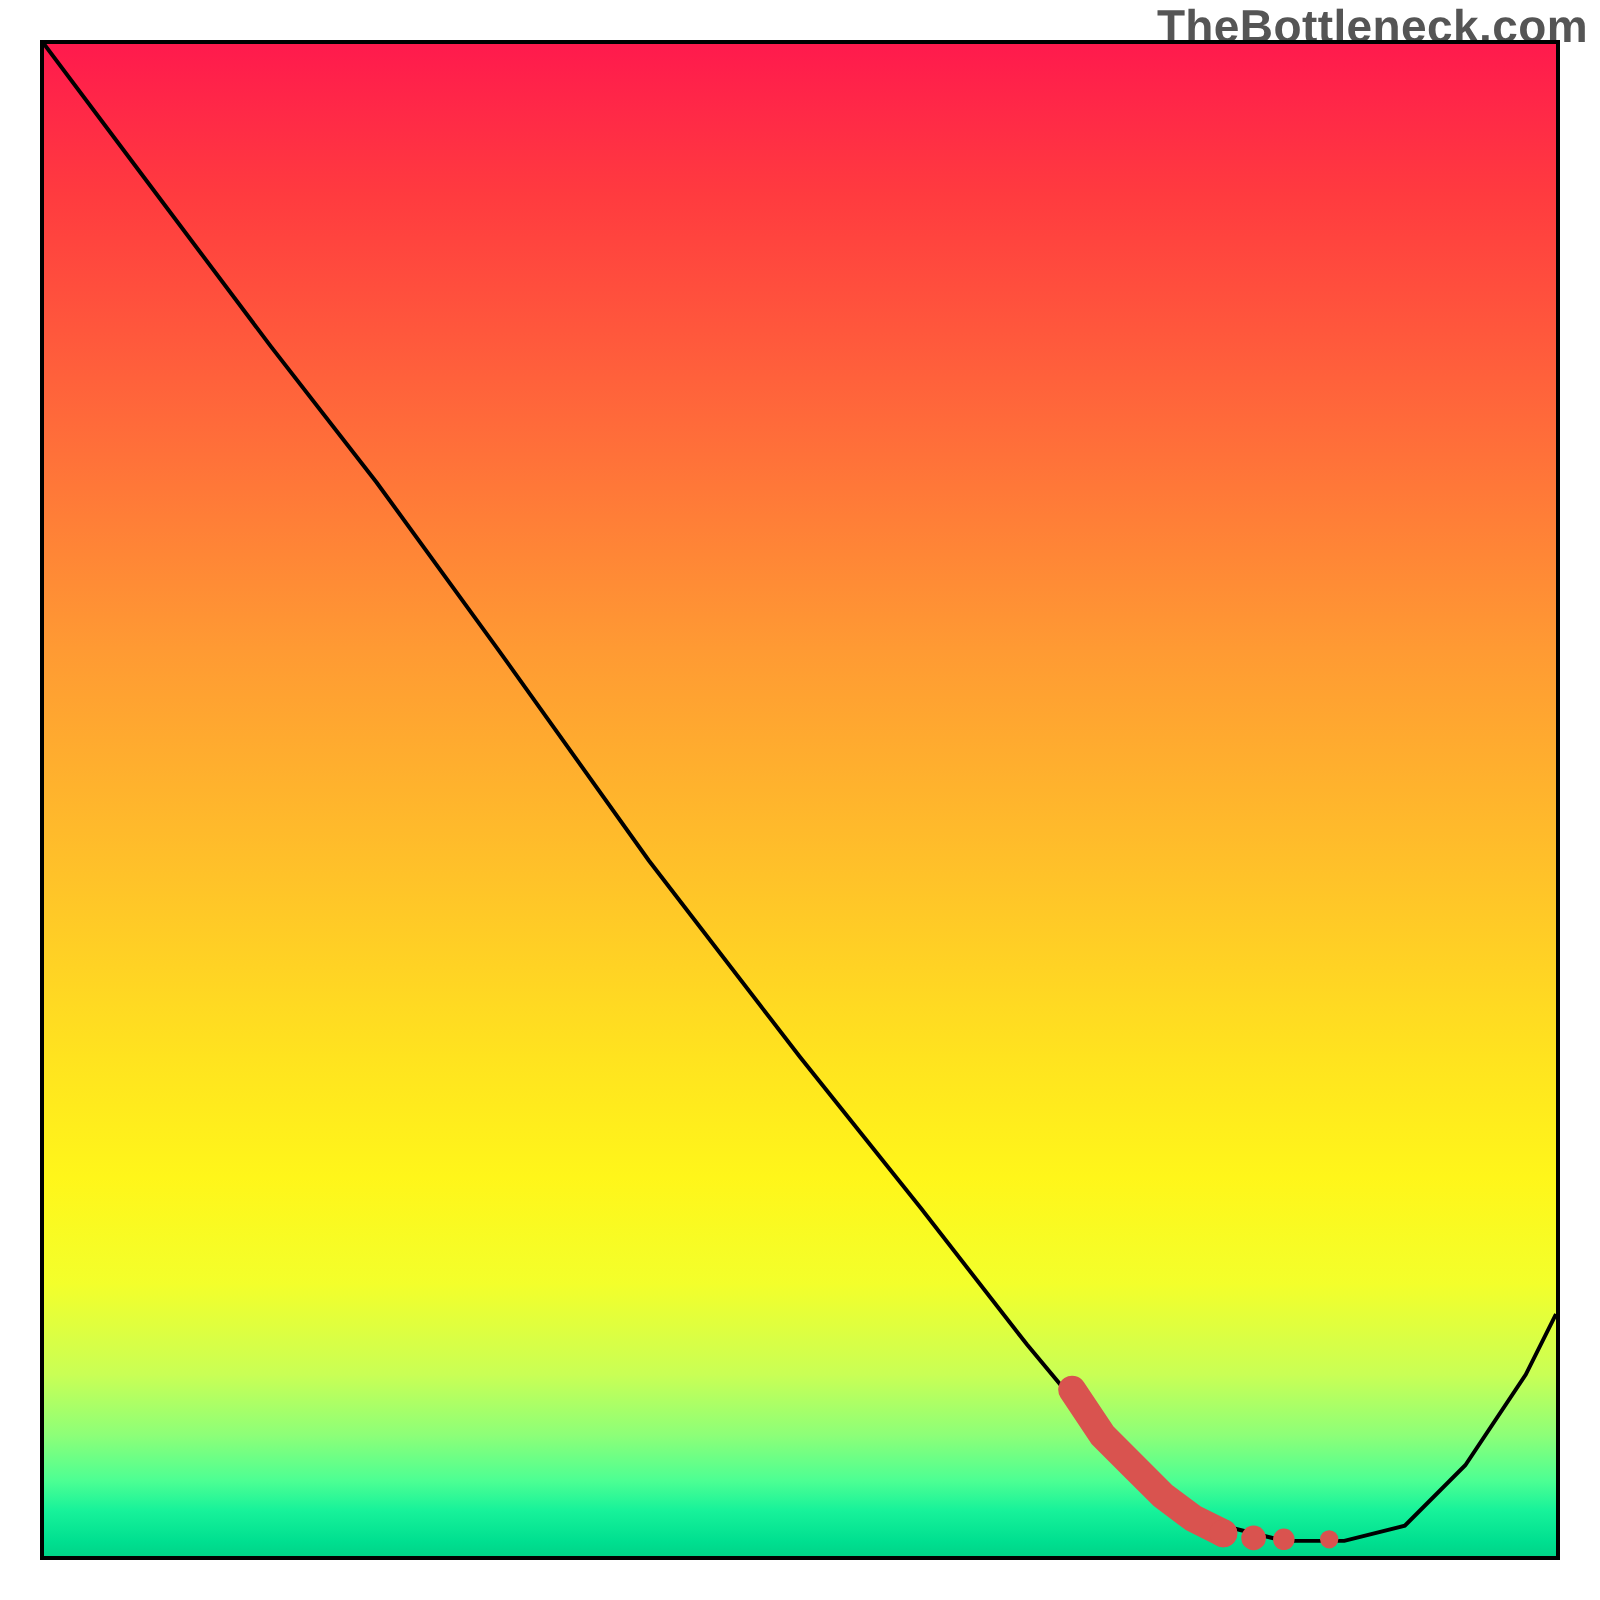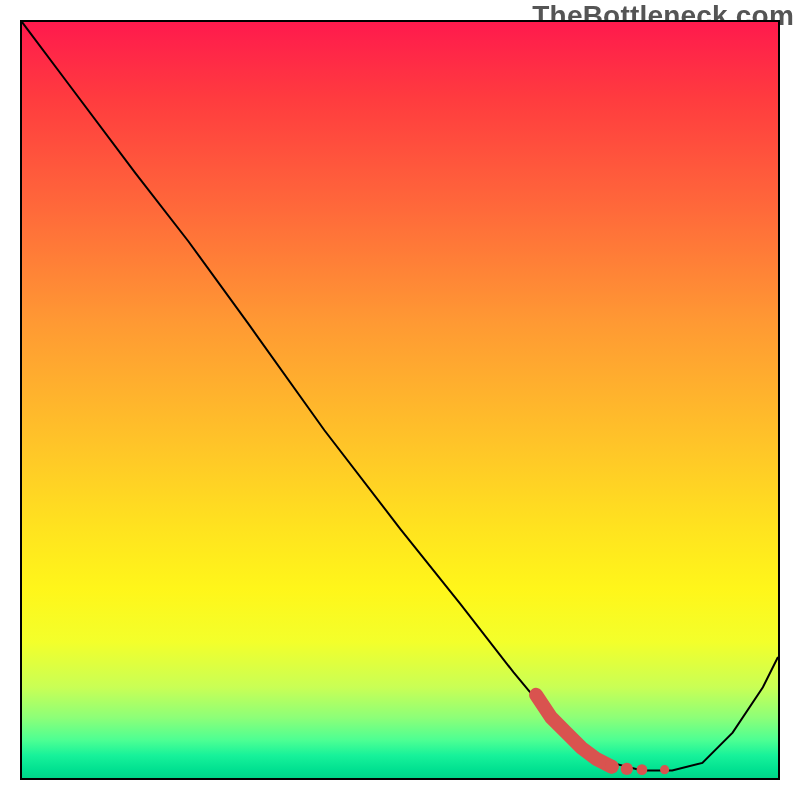--- a/index.html
+++ b/index.html
@@ -47,21 +47,21 @@
       #4dff93 95%,
       #17f29a 97%,
       #00e090 99%,
       #00d488 100%
     );
   }
   .watermark {
     position: absolute;
     top: 0px;
     right: 6px;
-    font-size: 28px;
+    font-size: 23px;
     font-weight: 600;
     color: #555;
     letter-spacing: 0.2px;
     user-select: none;
   }
   svg.overlay {
     position: absolute;
     left: 0;
     top: 0;
     width: 100%;

